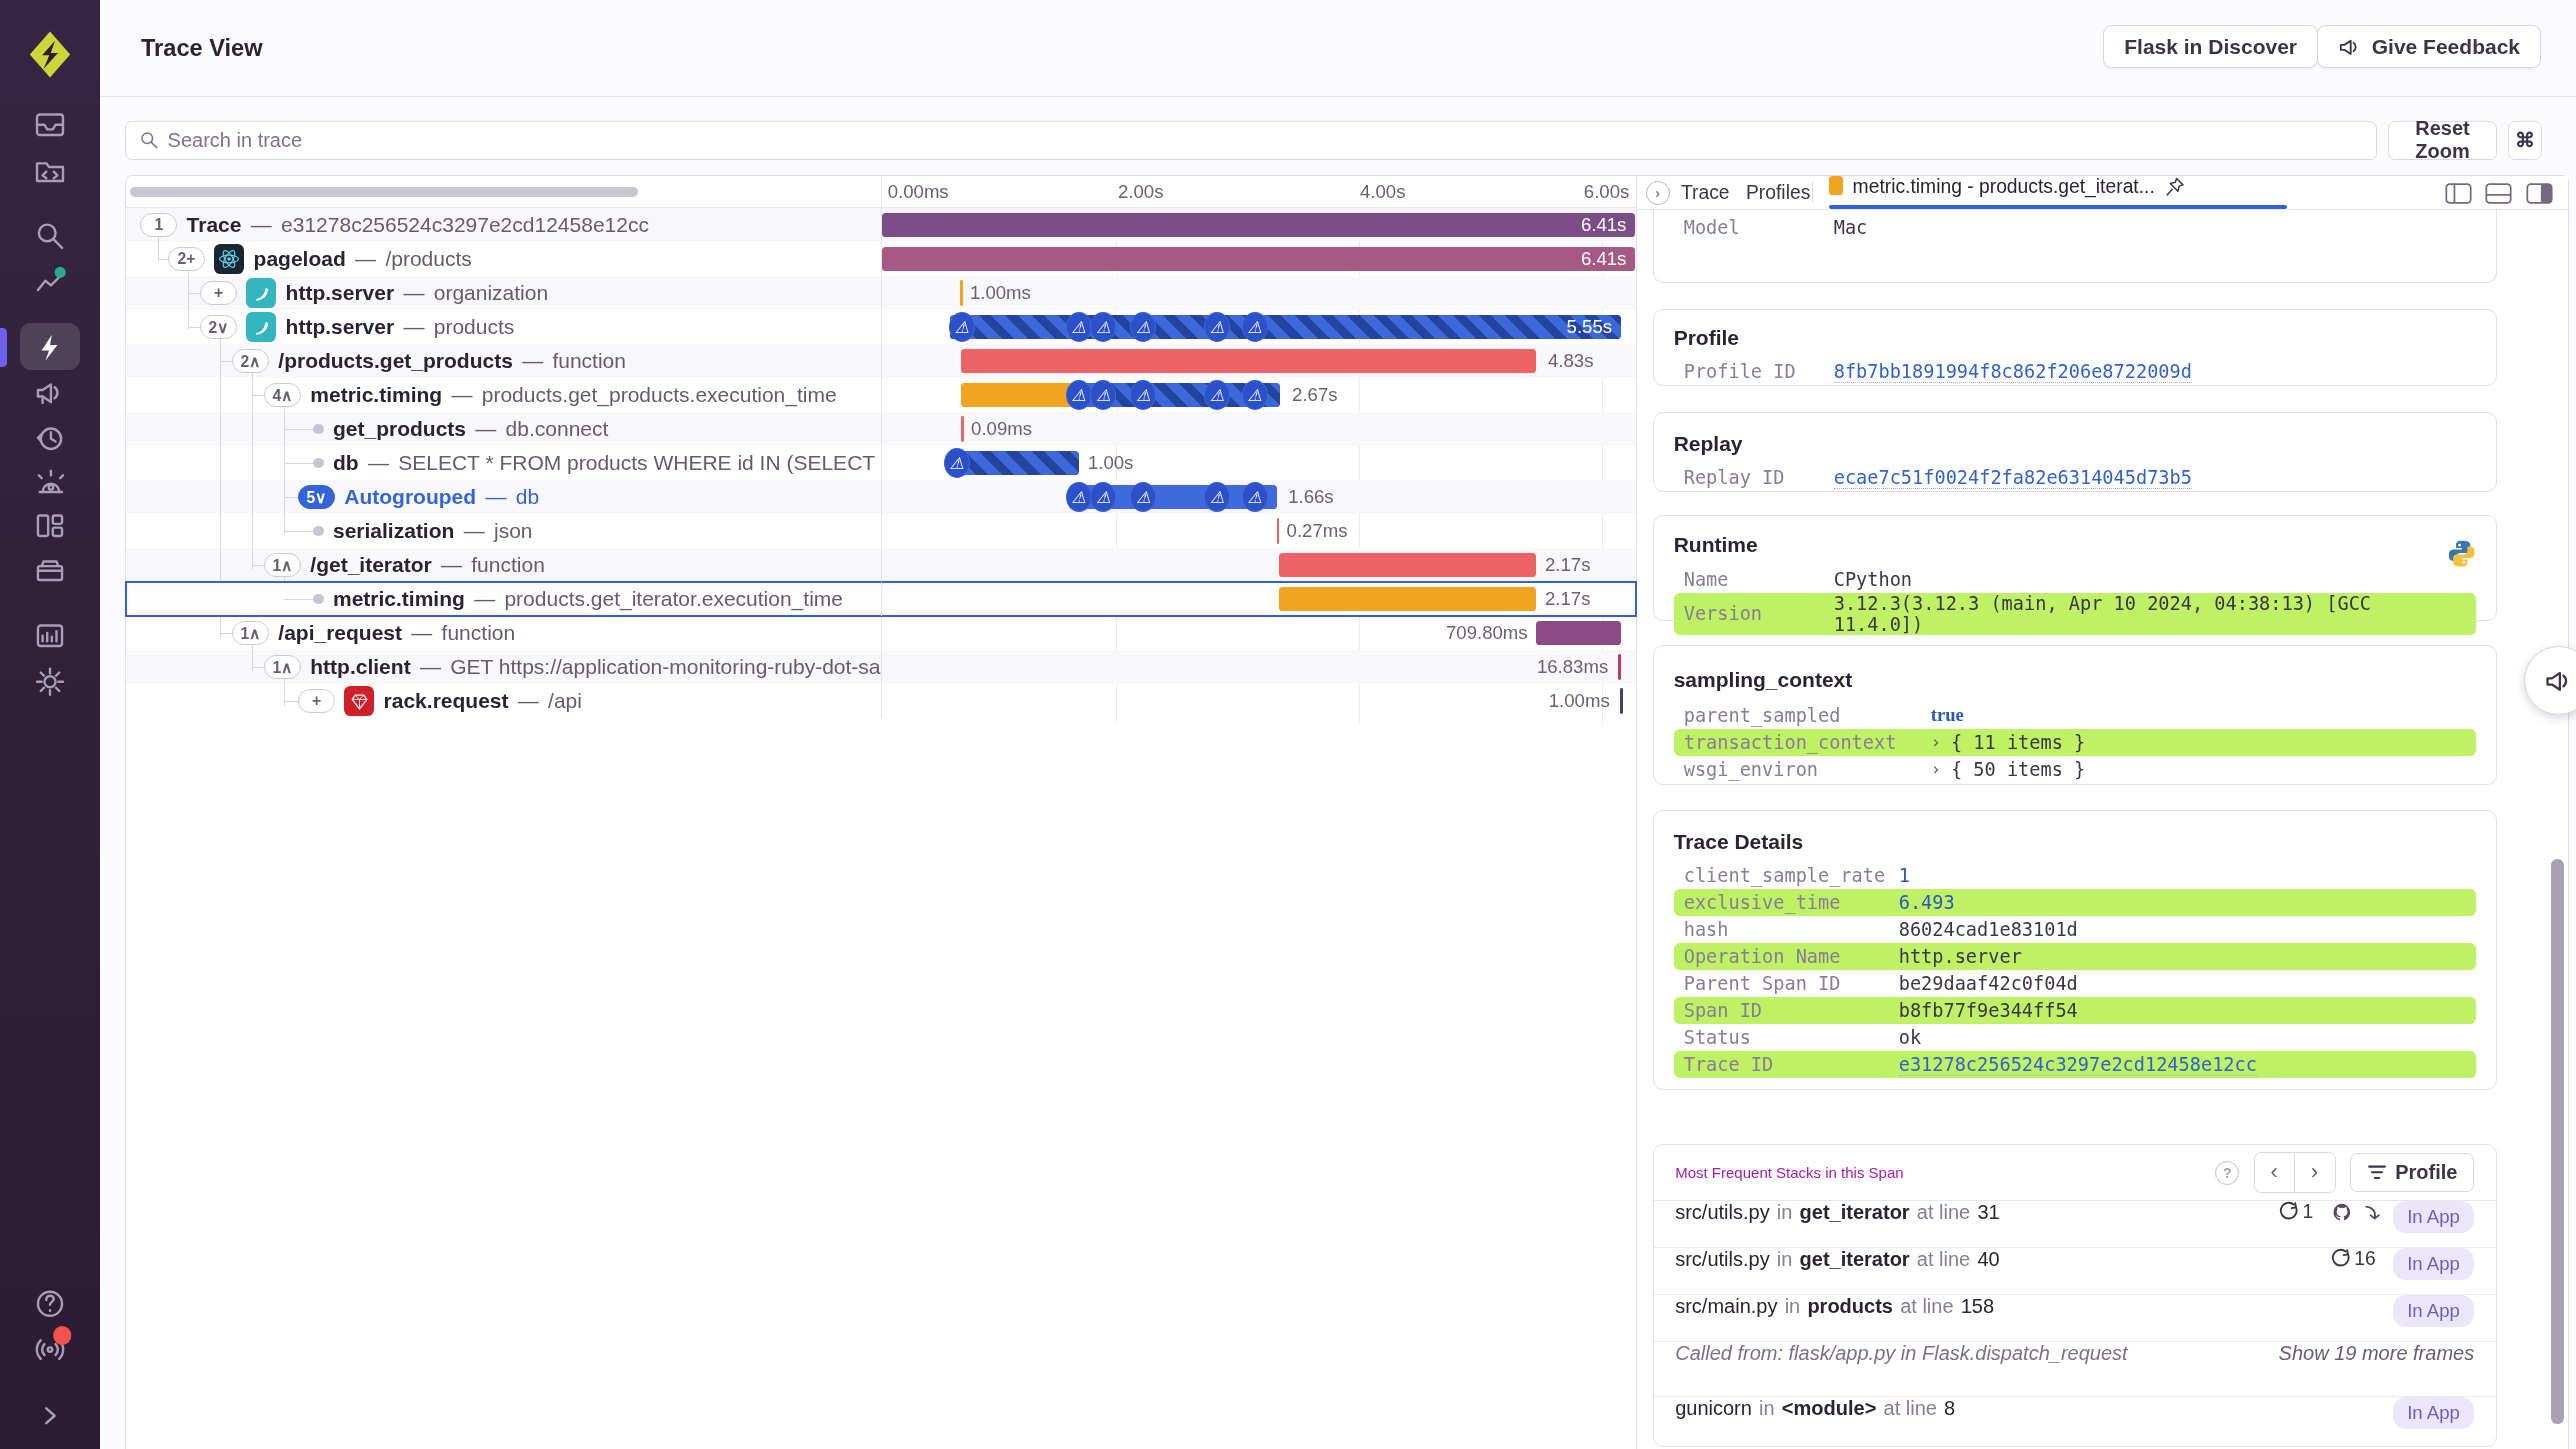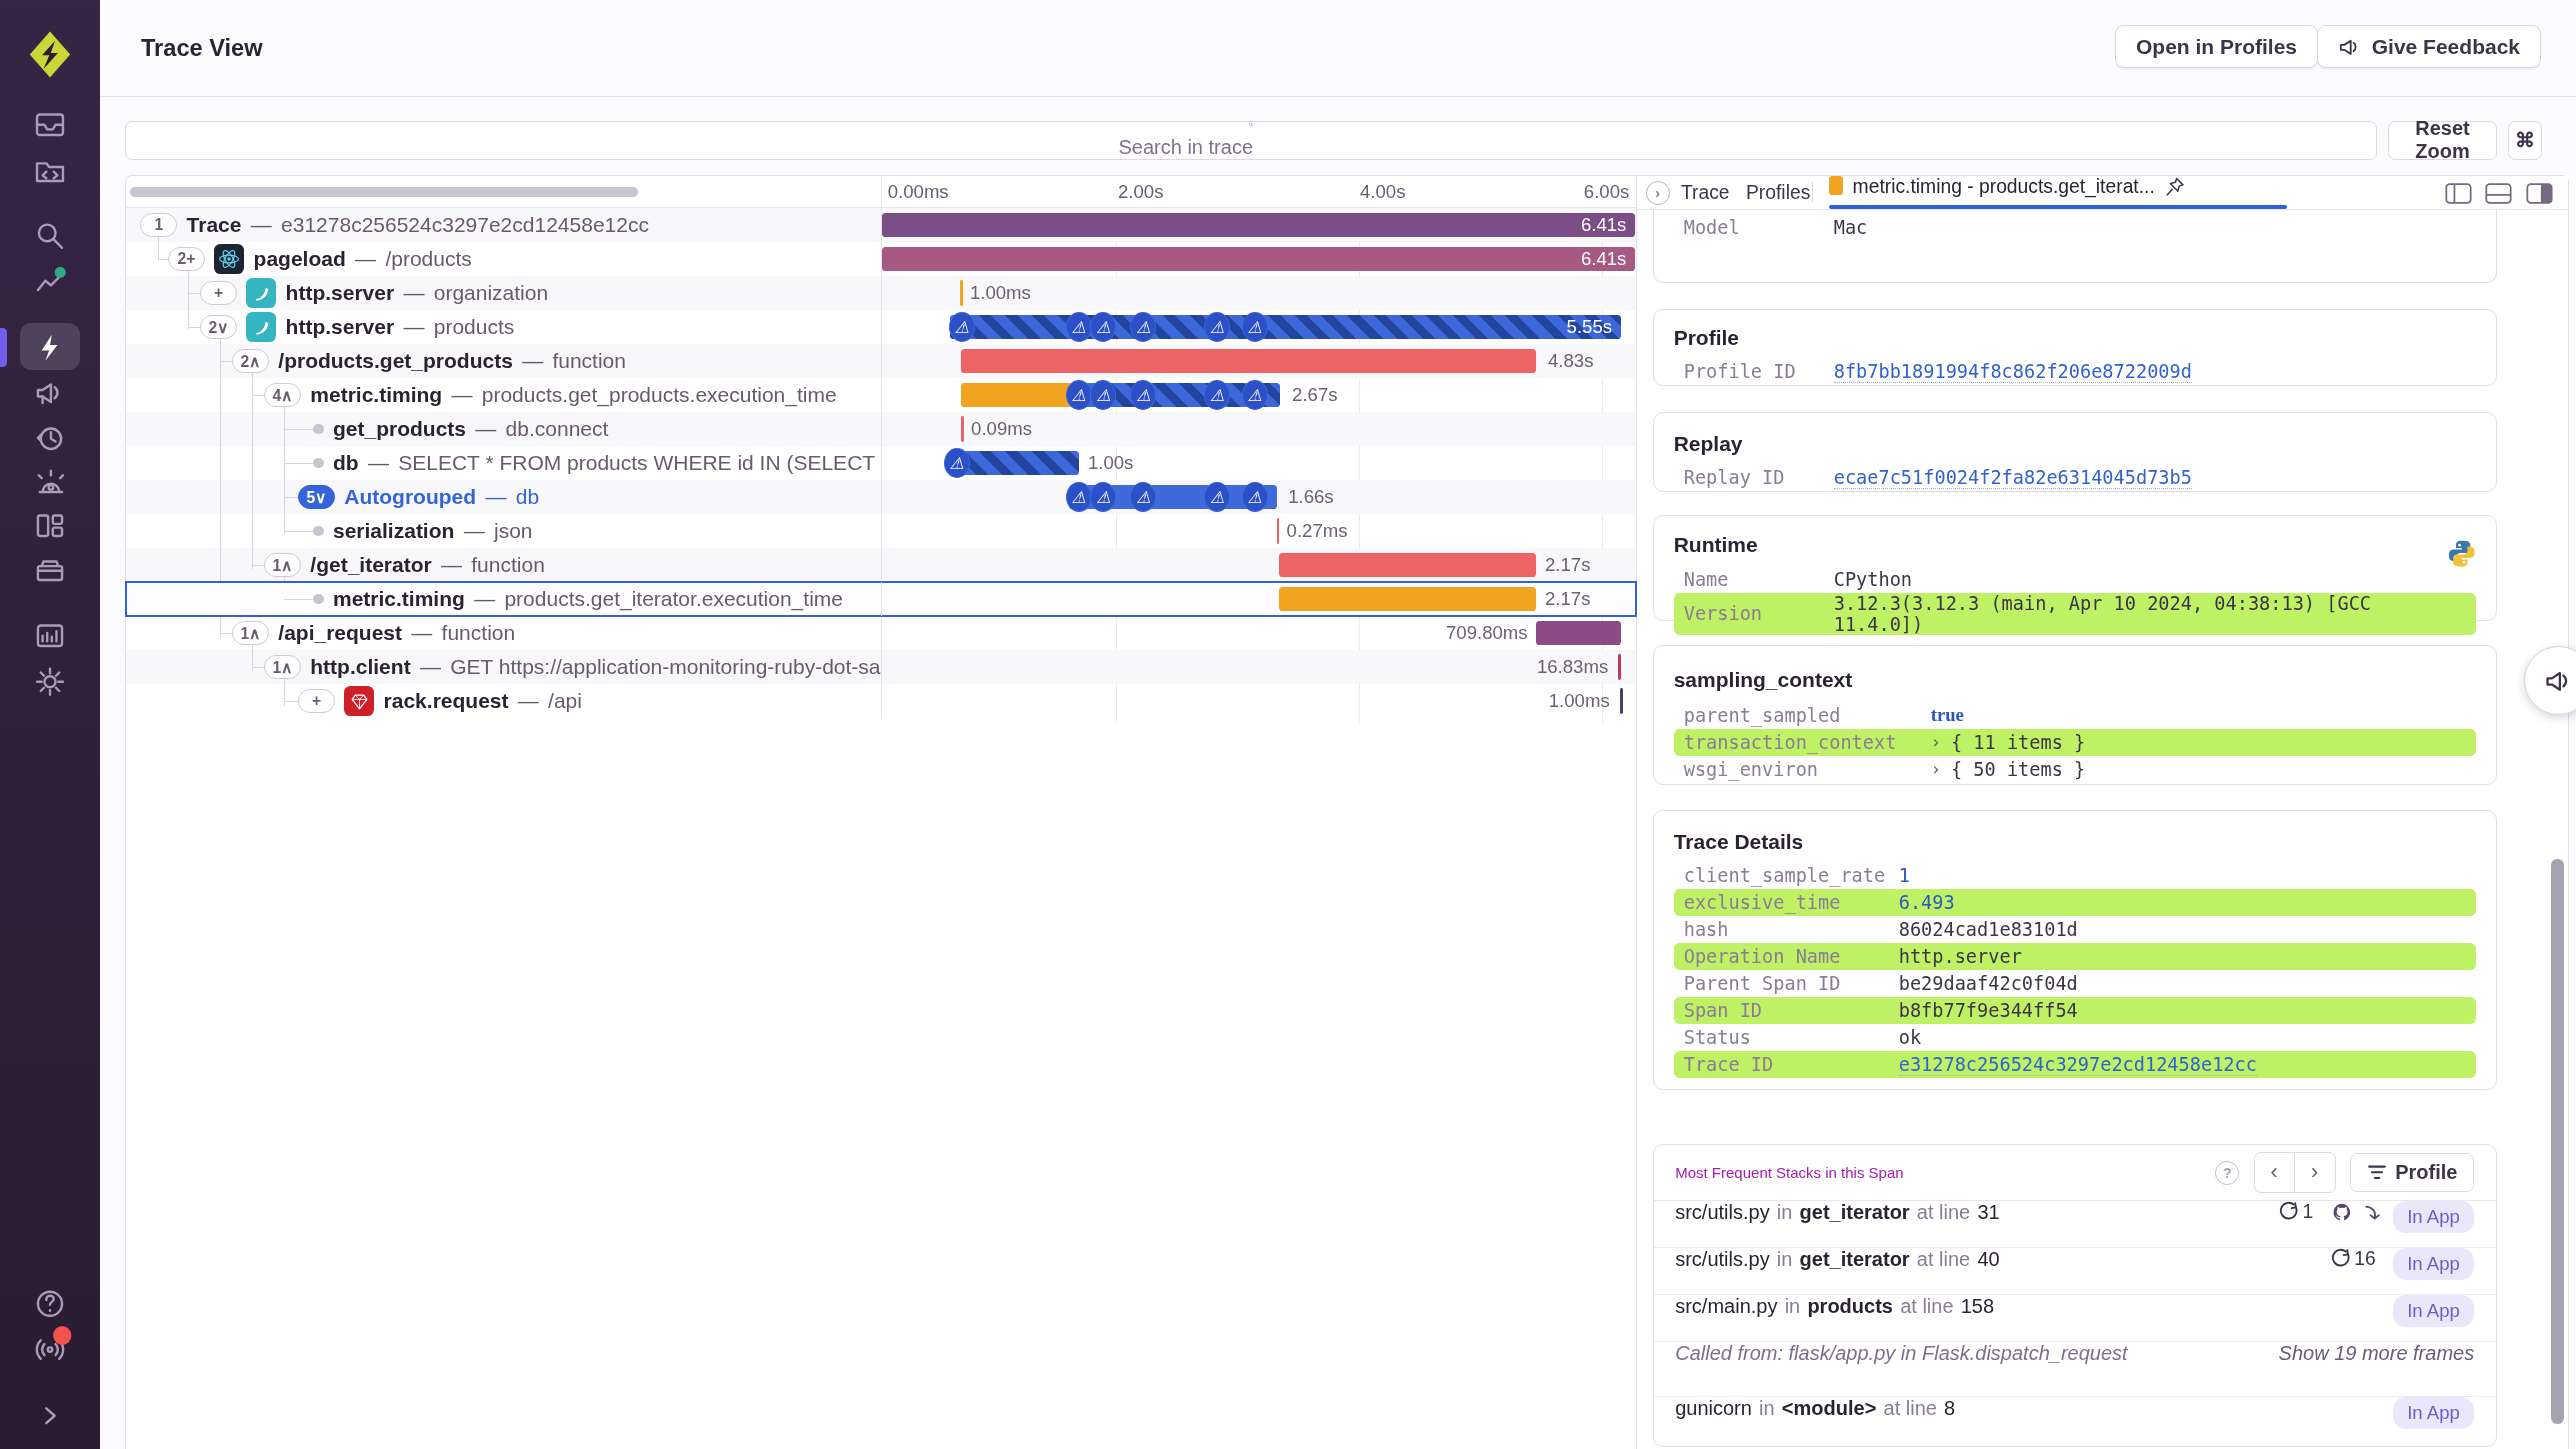--- a/index.html
+++ b/index.html
@@ -20,21 +20,21 @@
 
   
   .topbar { position:absolute; left:100px; right:0; top:0; height:97px; background:#fbfafc; border-bottom:0.7px solid #e7e3ea; z-index:20; }
   .page-title { position:absolute; left:41px; top:0; height:97px; display:flex; align-items:center; font-size:23.6px; font-weight:600; color:#2b2233; }
   .hbtn { position:absolute; top:25px; height:43px; display:flex; align-items:center; gap:10px; padding:0 20px;
     background:#fff; border:0.7px solid #d8d3de; border-radius:8.6px; font-size:21px; font-weight:700; color:#3d3449; box-shadow:0 1.4px 1.4px rgba(40,30,60,.04); }
   .hbtn svg { width:24px; height:24px; stroke:#3d3449; fill:none; stroke-width:2.6; stroke-linecap:round; stroke-linejoin:round; }
 
   
   .toolbar { position:absolute; left:100px; right:0; top:97px; height:79px; background:#fbfafc; }
-  .search { position:absolute; left:25px; right:199px; top:23.6px; height:39px; background:#fff; border:0.7px solid #dcd8e1; border-radius:7.2px; display:flex; align-items:center; padding:0 13px; gap:8.6px;flex-direction:column; }
+  .search { position:absolute; left:25px; right:199px; top:23.6px; height:39px; background:#fff; border:0.7px solid #dcd8e1; border-radius:7.2px; display:flex; align-items:center; padding:0 13px; gap:8.6px; }
   .search svg { width:20px; height:20px; stroke:#80708f; fill:none; stroke-width:2.6; stroke-linecap:round; }
   .search input { border:none; outline:none; flex:1; font-size:20px; color:#3d3449; font-family:"Liberation Sans",sans-serif; background:transparent; }
   .search input::placeholder { color:#80708f; }
   .tbtn { position:absolute; top:23.6px; height:39px; background:#fff; border:0.7px solid #dcd8e1; border-radius:7.2px; display:flex; align-items:center; justify-content:center; font-size:20px; font-weight:700; color:#3d3449; }
 
   
   .trace { position:absolute; left:125px; top:175px; width:2444px; bottom:0; background:#fff; border:0.7px solid #e2dee6; border-bottom:none; border-radius:7.2px 7.2px 0 0; }
   .ruler { position:absolute; left:0; top:0; width:1510px; height:32px; border-bottom:0.7px solid #e7e4ea; }
   .ruler-left { position:absolute; left:0; top:0; width:756px; height:32px; border-right:0.7px solid #e7e4ea; }
   .hscroll { position:absolute; left:4.3px; top:10.7px; width:508px; height:10px; border-radius:5px; background:#c9c5cf; }
@@ -213,21 +213,21 @@
           <path d="M27 9a14 14 0 010 20"></path>
         </svg><span class="dot-red"></span></div>
     <div class="snav" style="top:1400px"><svg viewBox="0 0 34 34">
           <path d="M13 9l9 8-9 8"></path>
         </svg></div>
   </aside>
 
   <header class="topbar">
     <div class="page-title">Trace View</div>
     <button class="hbtn" style="right:258px">
-        <span>Open in Profiles</span>
+        <span>Flask in Discover</span>
       </button>
     <button class="hbtn" style="right:35px">
       <svg viewBox="0 0 34 34">
           <path d="M4 14v7h5l9 6V8l-9 6z"></path>
           <path d="M22 11c4 3 4 9 0 12"></path>
         </svg>
       <span>Give Feedback</span>
     </button>
   </header>
 

